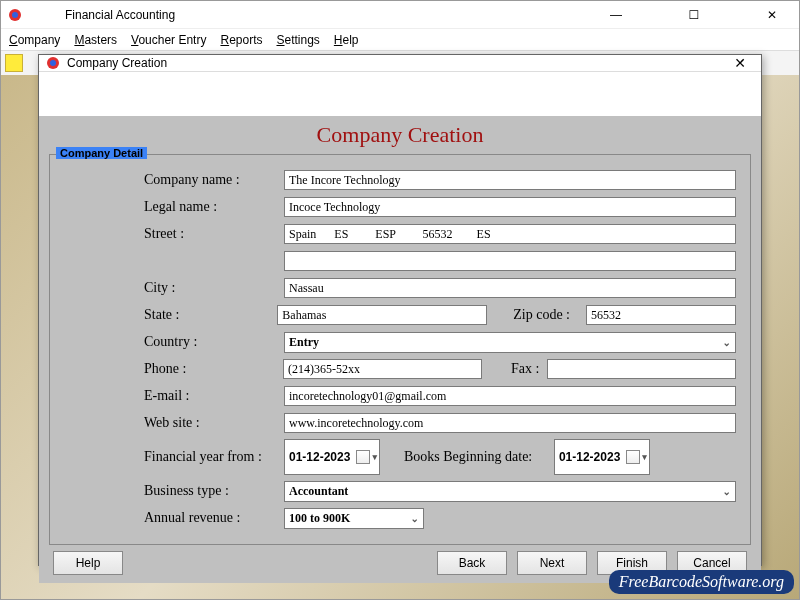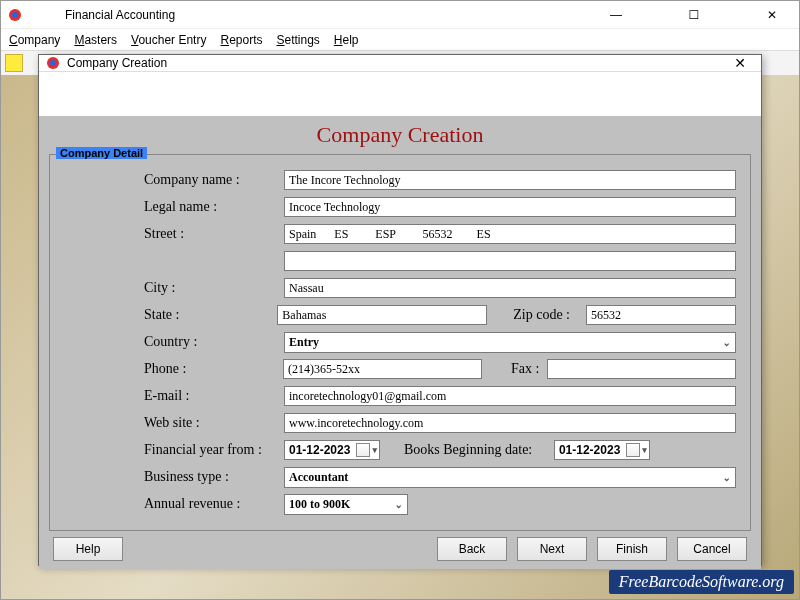--- a/index.html
+++ b/index.html
@@ -31,29 +31,29 @@
 .groupbox { flex: 1; border: 1px solid #888; position: relative; padding: 14px 14px 10px 14px; }
 .groupbox-title { position: absolute; top: -8px; left: 6px; background: #3b82f6; padding: 0 4px; font-weight: bold; font-size: 11px; }
 
 .form { margin-left: 80px; }
 .row { display: flex; align-items: center; margin-bottom: 5px; min-height: 22px; }
 .label { width: 140px; font-family: "Times New Roman", serif; font-size: 14px; }
 .input { height: 20px; border: 1px solid #7a7a7a; background: #fff; padding: 0 4px; font-size: 12px; font-family: "Times New Roman", serif; }
 .input.full { flex: 1; max-width: 460px; }
 .select { height: 21px; border: 1px solid #7a7a7a; background: #fff; padding: 0 4px; font-size: 12px; font-family: "Times New Roman", serif; font-weight: bold; display: flex; align-items: center; justify-content: space-between; }
 .select .chev { color: #555; font-size: 10px; }
-.datebox { display: inline-flex; align-items: center; border: 1px solid #7a7a7a; background: #fff; height: 20px; padding: 0 2px 0 4px; font-weight: bold; font-size: 12px; }
+.datebox { display: inline-flex; align-items: center; border: 1px solid #7a7a7a; background: #fff; height: 36px; padding: 0 2px 0 4px; font-weight: bold; font-size: 12px; }
 .datebox .cal { width: 14px; height: 14px; border: 1px solid #888; margin-left: 6px; background: linear-gradient(#fff,#eee); }
 .datebox .dc { font-size: 9px; color: #555; margin-left: 2px; }
 
 .button-row { display: flex; align-items: center; padding: 6px 4px 0 4px; gap: 10px; }
 .btn { min-width: 70px; height: 24px; border: 1px solid #888; background: linear-gradient(#f6f6f6,#e4e4e4); font-size: 12px; display: flex; align-items: center; justify-content: center; }
 .spacer { flex: 1; }
 
-.watermark { position: absolute; right: 6px; bottom: 6px; background: #1a3a7a; color: #fff; font-style: italic; font-family: "Times New Roman", serif; font-size: 16px; padding: 3px 10px; border-radius: 2px; }
+.watermark { position: absolute; right: 6px; bottom: 6px; background: #1a3a7a; color: #fff; font-style: italic; font-family: "Times New Roman", serif; font-size: 16px; padding: 3px 10px; border-radius: 10px; }
 
 .note-icon { width: 18px; height: 18px; background: #ffeb3b; border: 1px solid #c9b037; }
 
 svg.appicon { width: 16px; height: 16px; }
 </style>
 </head>
 <body>
 
 <div class="main-window">
   <div class="titlebar">
@@ -162,21 +162,21 @@
         </div>
         <div class="row">
           <div class="label">Business type :</div>
           <div class="select" style="flex:1;max-width:460px">
             <span>Accountant</span>
             <span class="chev">⌄</span>
           </div>
         </div>
         <div class="row">
           <div class="label">Annual revenue :</div>
-          <div class="select" style="width:124px">
+          <div class="select" style="width:140px">
             <span>100 to 900K</span>
             <span class="chev">⌄</span>
           </div>
         </div>
 
       </div>
     </div>
     <div class="button-row">
       <div class="btn">Help</div>
       <div class="spacer"></div>

